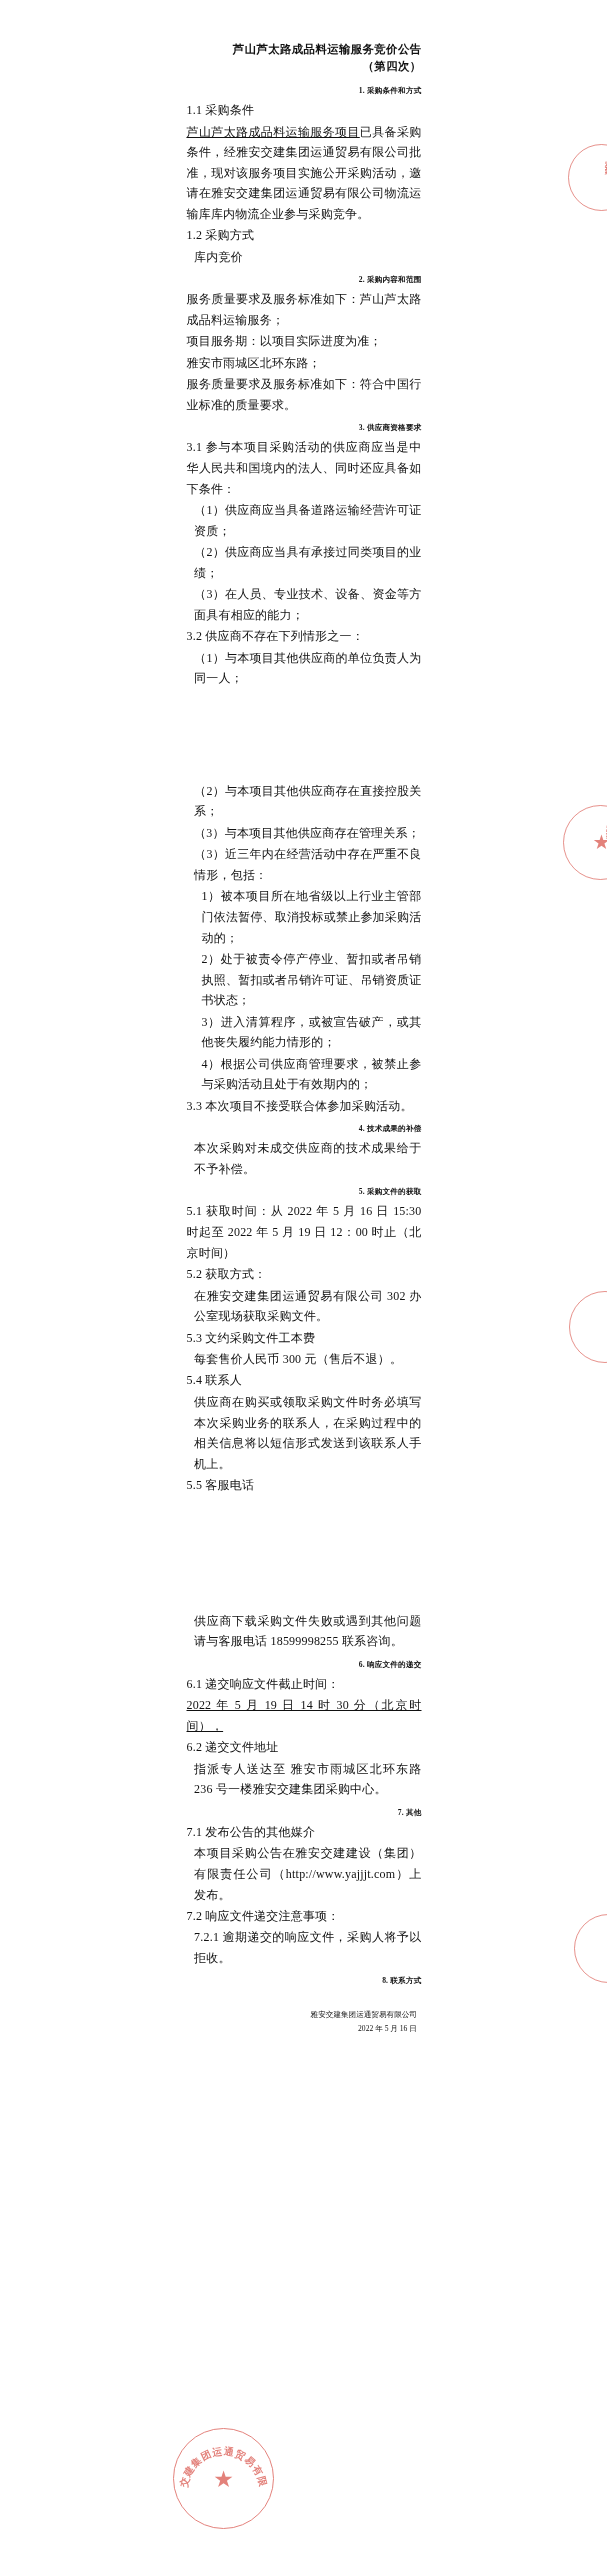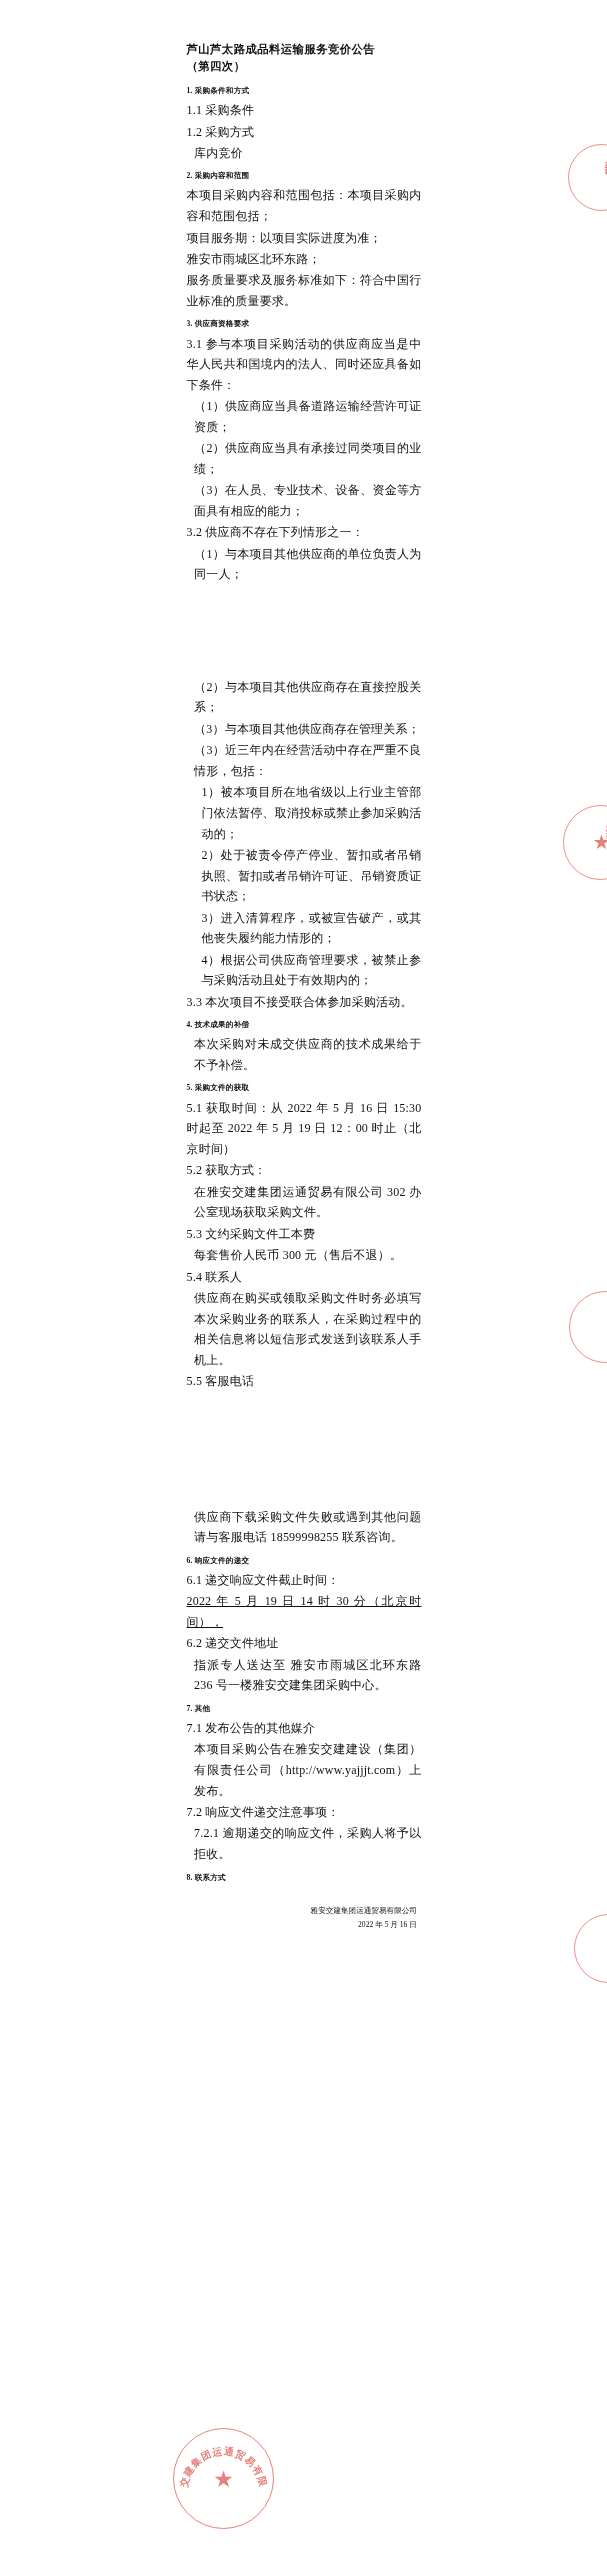--- a/index.html
+++ b/index.html
@@ -17,34 +17,35 @@
     padding:30px 0 0 0;
     overflow:hidden;
   }
   .doc{
     position:relative;
     width:235px;
     margin:0 auto;
     z-index:5;
   }
   .title{
-    text-align:left;
+    text-align:right;
     font-size:11.4px;
     font-weight:bold;
     line-height:1.55;
     letter-spacing:0.4px;
     margin:10.6px 0 9px 0;
   }
   .title .line2{display:block;}
   h2.sec{
     font-size:7.6px;
     font-weight:bold;
     margin:6.8px 0 3px 0;
     line-height:1.6;
     letter-spacing:0.2px;
+    text-align:right;
   }
   p.t{
     font-size:12px;
     line-height:1.72;
     margin:0 0 0.8px 0;
     letter-spacing:0.2px;
     text-align:justify;
   }
   .ind2{ padding-left:7.6px; }
   .ind3{ padding-left:15px; }
@@ -135,25 +136,26 @@
 
   <div class="doc">
 
     <div class="title">
       <span>芦山芦太路成品料运输服务竞价公告</span>
       <span class="line2">（第四次）</span>
     </div>
 
     <h2 class="sec">1. 采购条件和方式</h2>
     <p class="t">1.1 采购条件</p>
+    <p class="t"><span class="u">芦山芦太路成品料运输服务项目</span><span>已具备采购条件，经雅安交建集团运通贸易有限公司批准，现对该服务项目实施公开采购活动，邀请在雅安交建集团运通贸易有限公司物流运输库库内物流企业参与采购竞争。</span></p>
     <p class="t">1.2 采购方式</p>
     <p class="t ind2">库内竞价</p>
 
     <h2 class="sec">2. 采购内容和范围</h2>
-    <p class="t">本项目采购内容和范围包括：本项目采购内容和范围包括；</p>
+    <p class="t">服务质量要求及服务标准如下：芦山芦太路成品料运输服务；</p>
     <p class="t">项目服务期：以项目实际进度为准；</p>
     <p class="t">雅安市雨城区北环东路；</p>
     <p class="t">服务质量要求及服务标准如下：符合中国行业标准的质量要求。</p>
 
     <h2 class="sec">3. 供应商资格要求</h2>
     <p class="t">3.1 参与本项目采购活动的供应商应当是中华人民共和国境内的法人、同时还应具备如下条件：</p>
     <p class="t ind2">（1）供应商应当具备道路运输经营许可证资质；</p>
     <p class="t ind2">（2）供应商应当具有承接过同类项目的业绩；</p>
     <p class="t ind2">（3）在人员、专业技术、设备、资金等方面具有相应的能力；</p>
     <p class="t">3.2 供应商不存在下列情形之一：</p>

